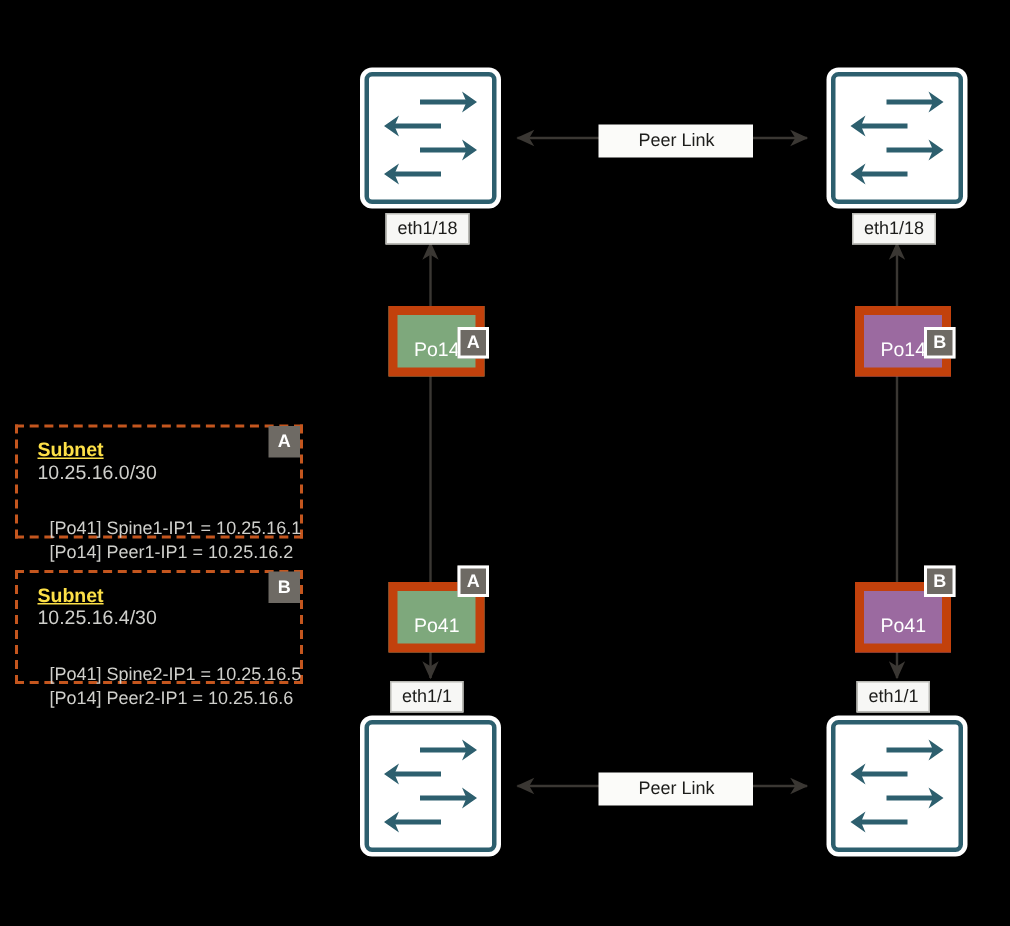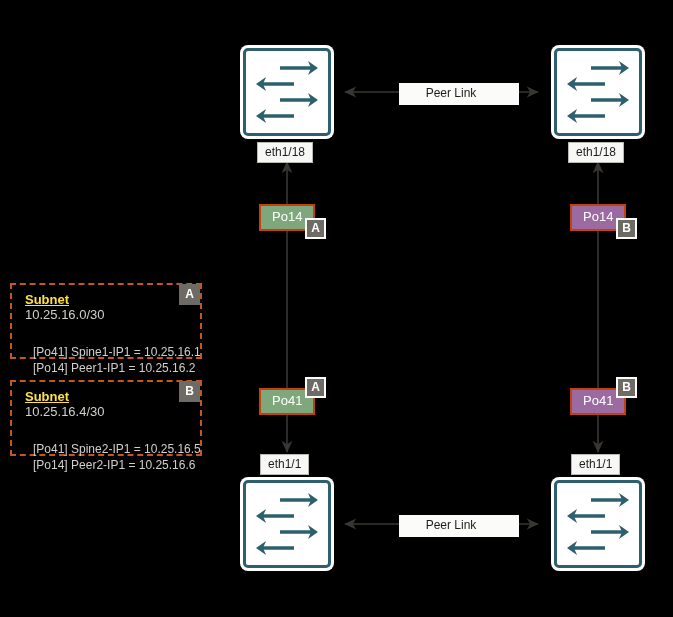--- a/index.html
+++ b/index.html
@@ -45,34 +45,34 @@
     box-sizing: border-box;
     text-align: right;
   }
   
   .linklabel {
     position: absolute;
     background: #fbfbf9;
     color: #1d1d1b;
     font-size: 12px;
     line-height: 15px;
-    padding: 3px 26px 4px 10px;
+    padding: 3px 9px 4px 10px;
     white-space: nowrap;
     text-align: center;
   }
   
   .po {
     position: absolute;
     color: #ffffff;
     font-size: 13px;
     line-height: 16px;
-    padding: 3px 11px 4px 11px;
-    white-space: nowrap;
-    box-sizing: border-box;
-    border: 2px solid #c2410c;
+    padding: 15px 11px 4px 11px;
+    white-space: nowrap;
+    box-sizing: border-box;
+    border: 6px solid #c2410c;
     text-align: center;
   }
   .po.green  { background: #7ea87c; }
   .po.purple { background: #9b6aa0; }
   
   .tag {
     position: absolute;
     width: 21px;
     height: 21px;
     background: #6e6a64;

